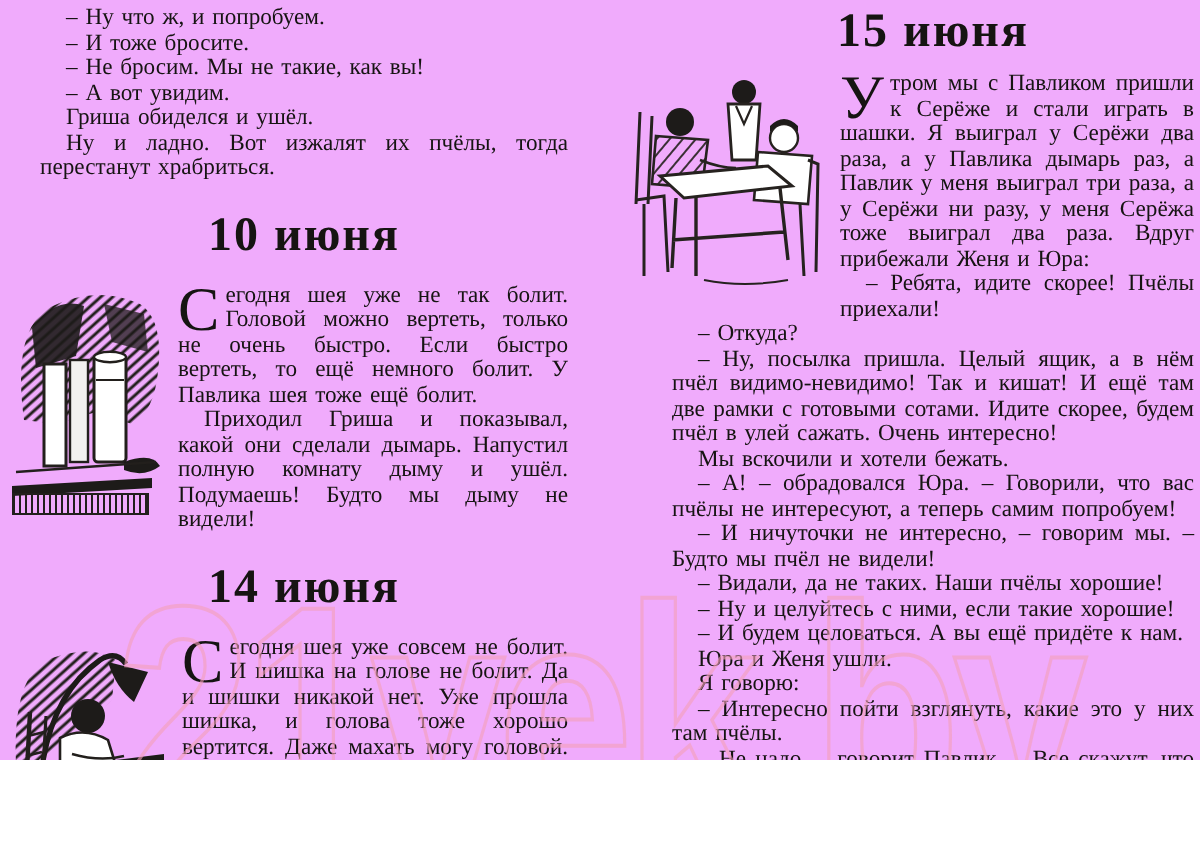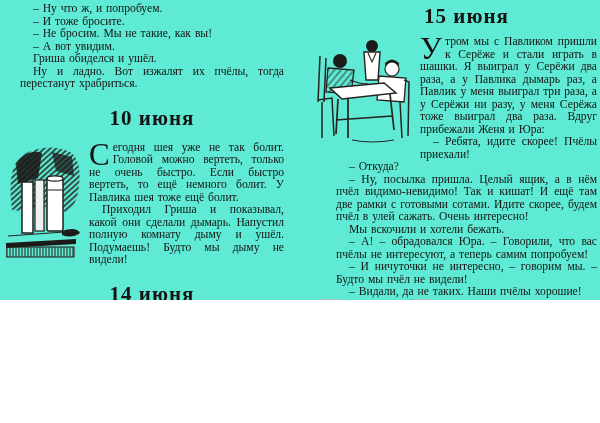--- a/index.html
+++ b/index.html
@@ -1,29 +1,29 @@
 <!DOCTYPE html>
 <html lang="ru"><head>
 <meta charset="utf-8">
 <style>
   html,body{margin:0;padding:0;background:#ffffff;}
   .spread{
-    position:relative;width:600px;height:300px;background:#5eead4;
+    position:relative;width:600px;height:380px;background:#f0abfc;
     overflow:hidden;font-family:"Liberation Serif","DejaVu Serif",serif;
     color:#161412;
   }
   .page{position:absolute;top:0;height:423px;box-sizing:border-box;}
   .page-left{left:0;width:300px;padding:3px 16px 0 20px;}
   .page-right{left:300px;width:300px;padding:3px 3px 0 36px;}
   .bodytext p{
     margin:0;font-size:11.6px;line-height:12.5px;text-align:justify;
     text-indent:13px;word-spacing:1px;
   }
   h2.date{
-    font-size:21px;line-height:22px;font-weight:bold;text-align:center;
+    font-size:24px;line-height:22px;font-weight:bold;text-align:center;
     margin:16px 0 13px 0;letter-spacing:1px;
   }
   .page-right h2.date{margin:2px 0 9px 0;}
   .dc-para{text-indent:0 !important;}
   .dropcap{
     float:left;font-size:31px;line-height:24px;padding:1px 3px 0 0;
     font-weight:normal;
   }
   .illo{float:left;margin:2px 7px 2px -14px;}
   .illo-right{float:left;margin:0 8px 2px -20px;}

